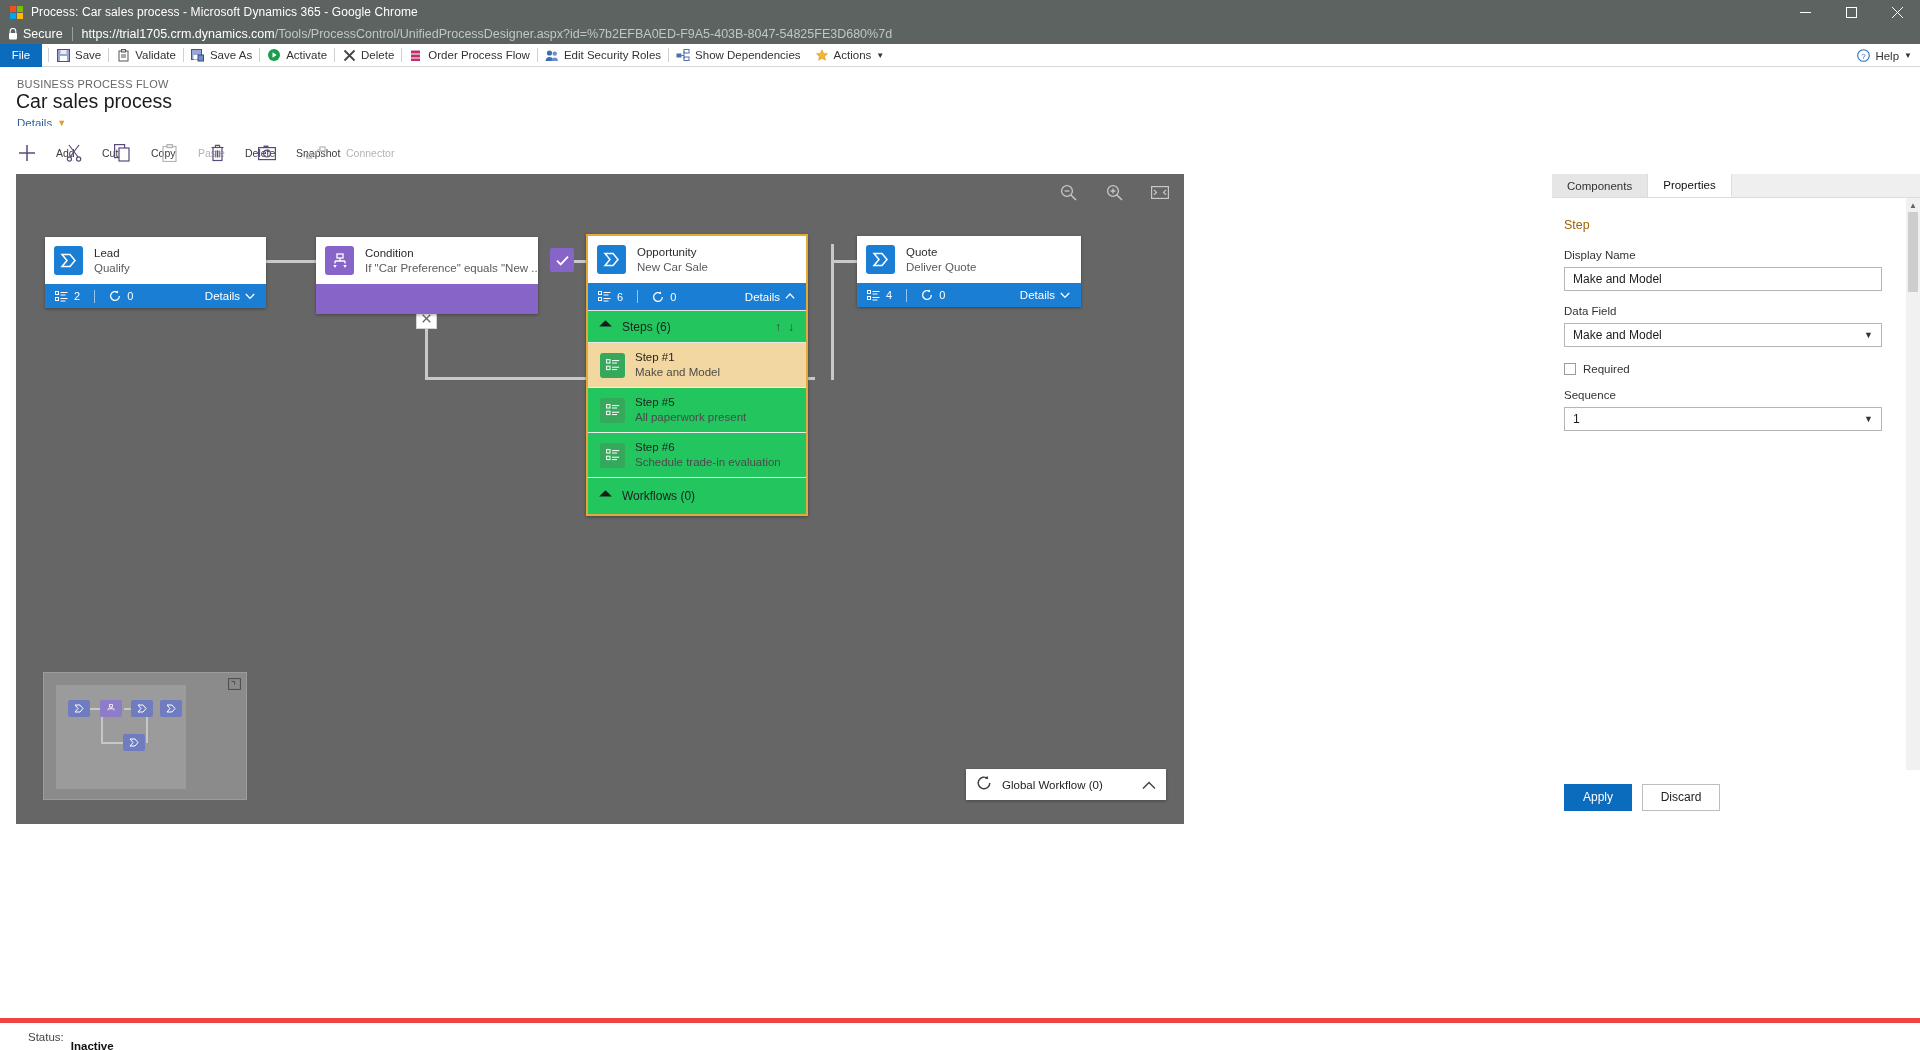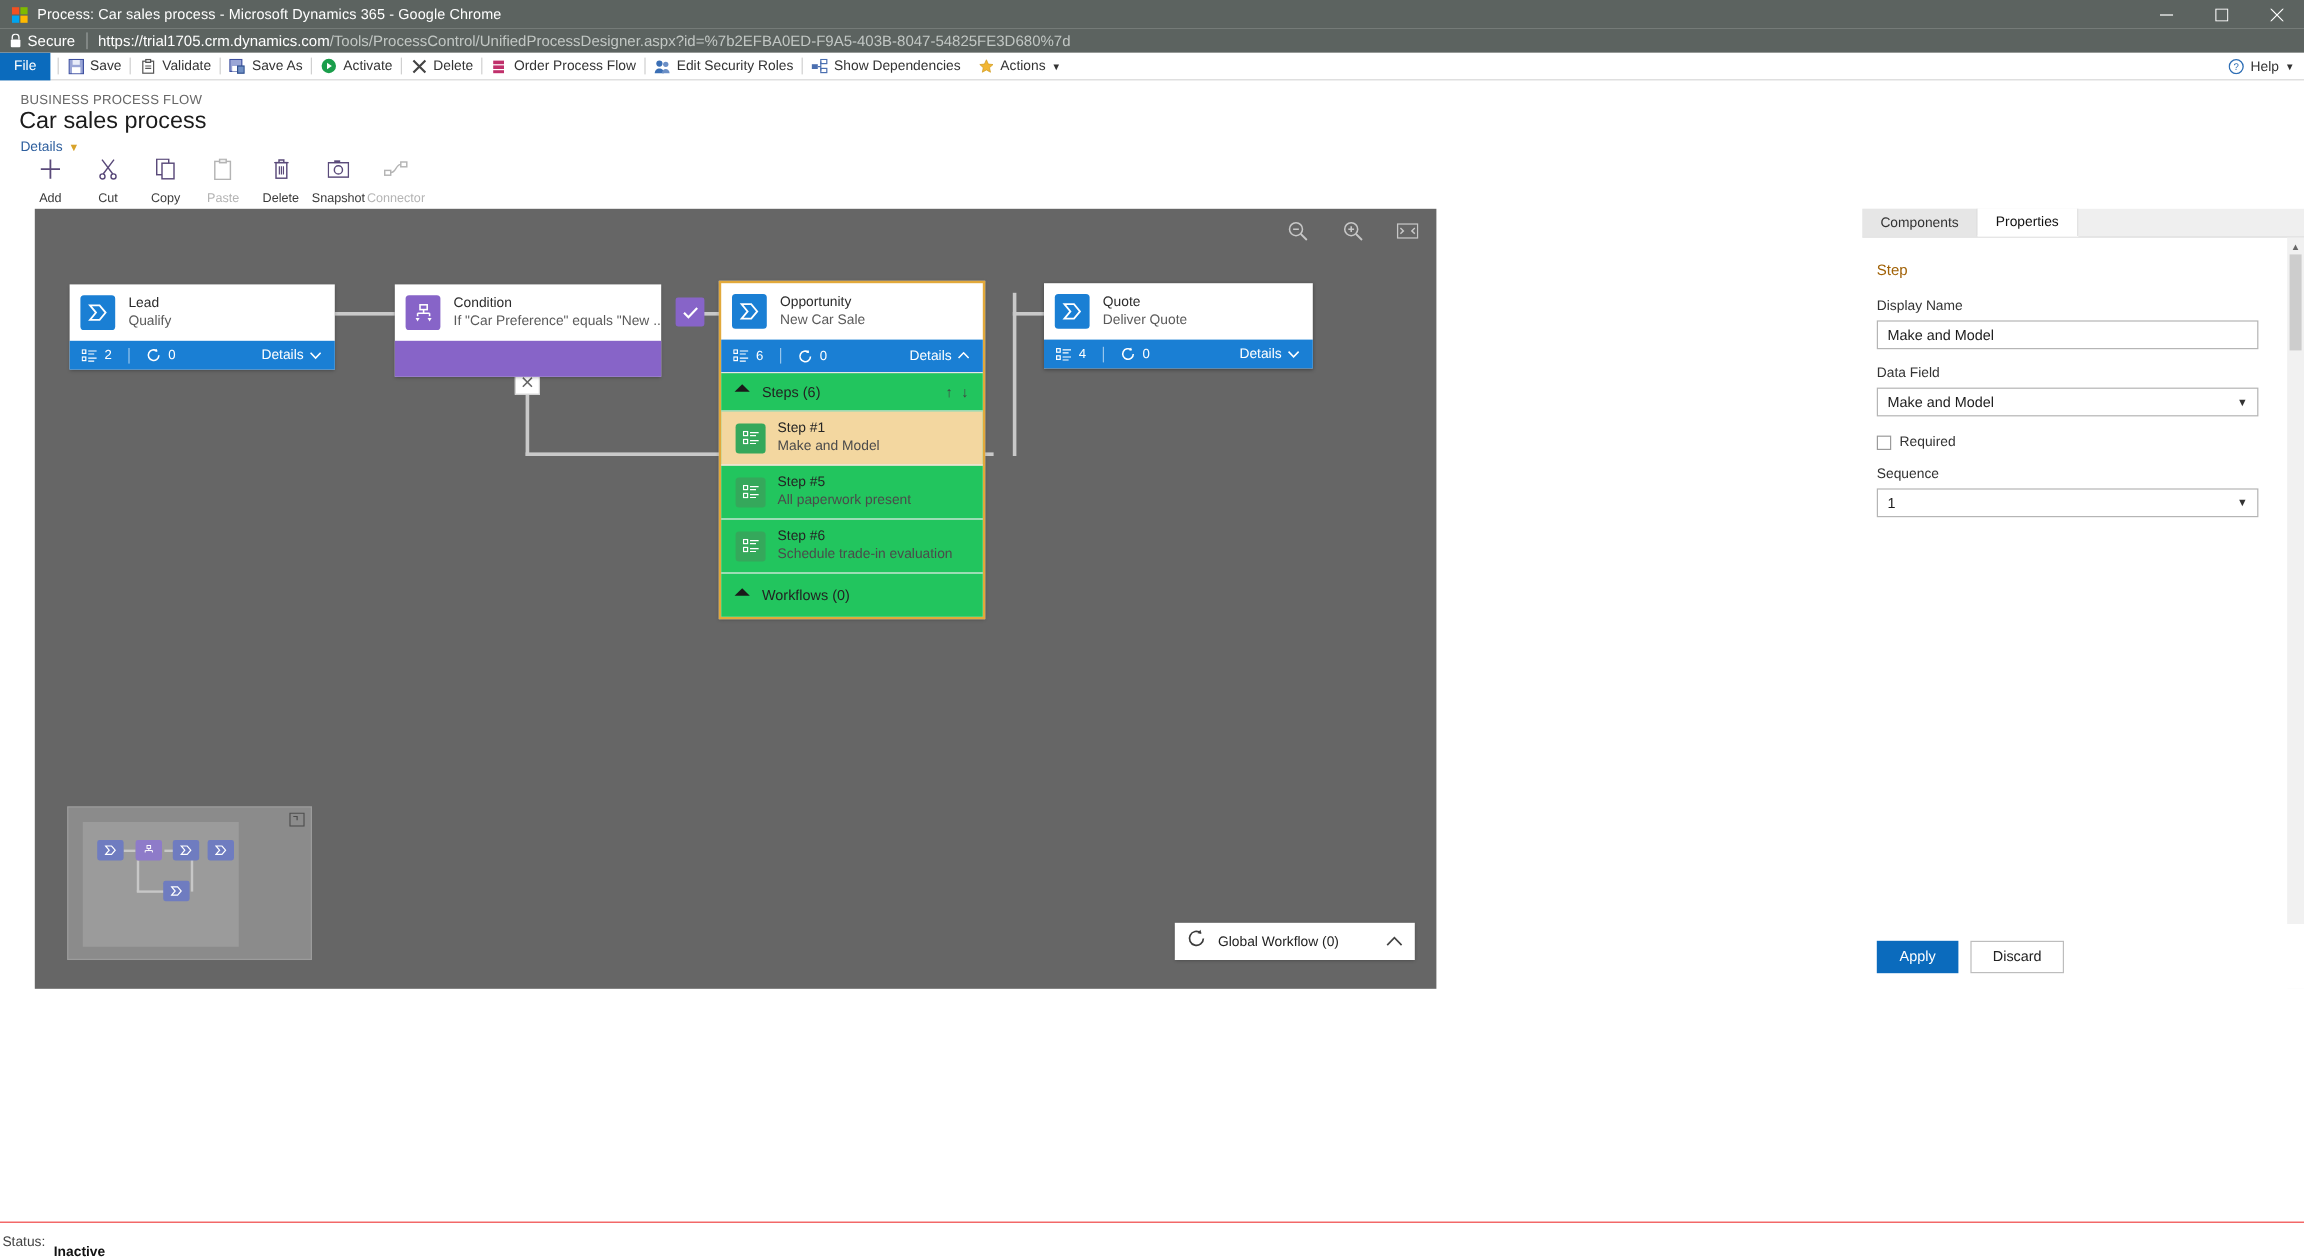--- a/index.html
+++ b/index.html
@@ -68,32 +68,32 @@
   
   .page-head { position: absolute; top: 68px; left: 0; width: 1920px; height: 55px; background: #fff; }
   .bpf-kicker { position: absolute; left: 17px; top: 10px; font-size: 11px; color: #666; letter-spacing: 0.2px; }
   .bpf-title { position: absolute; left: 16px; top: 22px; font-size: 19.5px; color: #1b1b1b; font-weight: 400; }
   .bpf-details { position: absolute; left: 17px; top: 49px; font-size: 11.5px; color: #2e5f9e; display:flex; align-items:center; gap:5px;}
   .bpf-caret { color: #d8a32a; font-size: 9px; }
 
   
   .icon-toolbar { position: absolute; top: 126px; left: 0; width: 1920px; height: 48px; background: #fff; display: flex; }
   .tb-item {
-    width: 48px; height: 48px; display: flex; flex-direction: column;
-    align-items: center; justify-content: flex-start; padding-top: 5px; gap: 8px; text-align: center;
+    width: 48px; height: 48px; display: flex; flex-direction: row;
+    align-items: center; justify-content: flex-start; padding-top: 5px; gap: 20px; text-align: center;
   }
   .tb-label { font-size: 10.5px; color: #3a3a3a; }
   .tb-item.disabled .tb-label { color: #b4b4b4; }
   .tb-glyph { height: 20px; display: flex; align-items: center; justify-content: center; }
   .tb-item:nth-child(1){ margin-left: 18px; }
 
   
   .canvas {
     position: absolute; top: 174px; left: 16px; width: 1168px; height: 650px;
-    background: #666666; overflow: hidden; margin-left: 13px;
+    background: #666666; overflow: hidden;
   }
   .canvas-tools { position: absolute; right: 14px; top: 8px; display: flex; gap: 26px; align-items: center; }
   .canvas-tool { width: 20px; height: 20px; display: flex; align-items: center; justify-content: center; opacity: .85; }
 
   
   .stage { position: absolute; background: #fff; box-shadow: 0 1px 3px rgba(0,0,0,.35); }
   .stage-head { display: flex; align-items: center; height: 47px; padding-left: 9px; gap: 11px; }
   .stage-ico { width: 29px; height: 29px; border-radius: 3px; display:flex; align-items:center; justify-content:center; flex: none;}
   .stage-ico.blue { background: #1a7fd4; }
   .stage-ico.purple { background: #8764c8; }
@@ -191,21 +191,21 @@
     display: flex; align-items: center; justify-content: center;
   }
   .btn-secondary {
     width: 78px; height: 27px; background: #fff; color: #222; font-size: 12px; border: 1px solid #bdbdbd;
     display: flex; align-items: center; justify-content: center;
   }
 
   
   .statusbar {
     position: absolute; left: 0; bottom: 0; width: 1920px; height: 32px; background: #fff;
-    border-top: 1px solid #ef4444; display: flex; align-items: center; padding-left: 2px; gap: 7px;
+    border-top: 5px solid #ef4444; display: flex; align-items: center; padding-left: 28px; gap: 7px;
   }
   .status-key { font-size: 11.5px; color: #444; }
   .status-val { font-size: 11.5px; color: #111; font-weight: bold; margin-top: 18px; }
 </style>
 </head>
 <body>
 
 <div class="win-titlebar">
   <span class="win-logo">
       <i></i>

